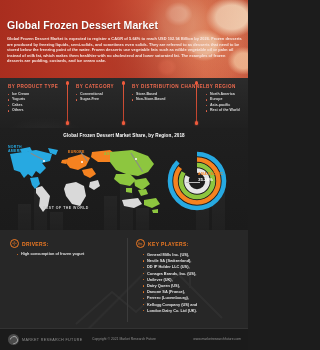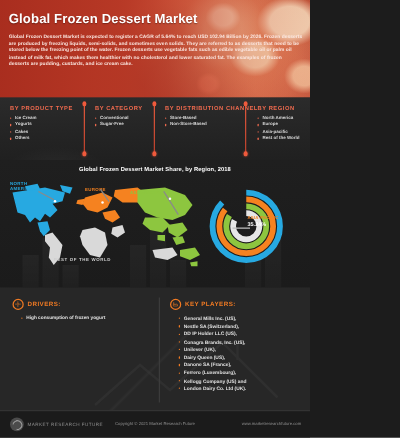--- a/index.html
+++ b/index.html
@@ -26,21 +26,21 @@
       radial-gradient(ellipse 20px 16px at 62% 58%, #f0d3a4 0 55%, rgba(240,211,164,0) 100%),
       radial-gradient(ellipse 14px 12px at 40% 18%, #e8b58e 0 55%, rgba(232,181,142,0) 100%),
       radial-gradient(ellipse 16px 14px at 96% 78%, #d9a97f 0 55%, rgba(217,169,127,0) 100%),
       radial-gradient(ellipse 10px 9px at 30% 86%, #7a2018 0 60%, rgba(122,32,24,0) 100%);
     opacity:.85;mix-blend-mode:screen;
   }
   .hdr-veil{
     position:absolute;left:0;top:0;width:248px;height:78px;
     background:linear-gradient(90deg,rgba(168,45,30,.96) 0%,rgba(180,55,36,.90) 38%,rgba(190,70,48,.62) 62%,rgba(190,80,55,.30) 82%,rgba(190,85,60,.12) 100%);
   }
-  .hdr-inner{position:absolute;left:7px;top:9px;right:6px;}
+  .hdr-inner{position:absolute;left:7px;top:19px;right:6px;}
   .hdr-title{
     color:#ffffff;font-size:10.5px;font-weight:bold;letter-spacing:.1px;
     line-height:12px;text-shadow:0 1px 1px rgba(0,0,0,.35);
   }
   .hdr-para{
     margin-top:5px;color:#fbe8e2;font-size:3.9px;line-height:5.6px;
     font-weight:bold;letter-spacing:.05px;width:236px;
   }
 
   

